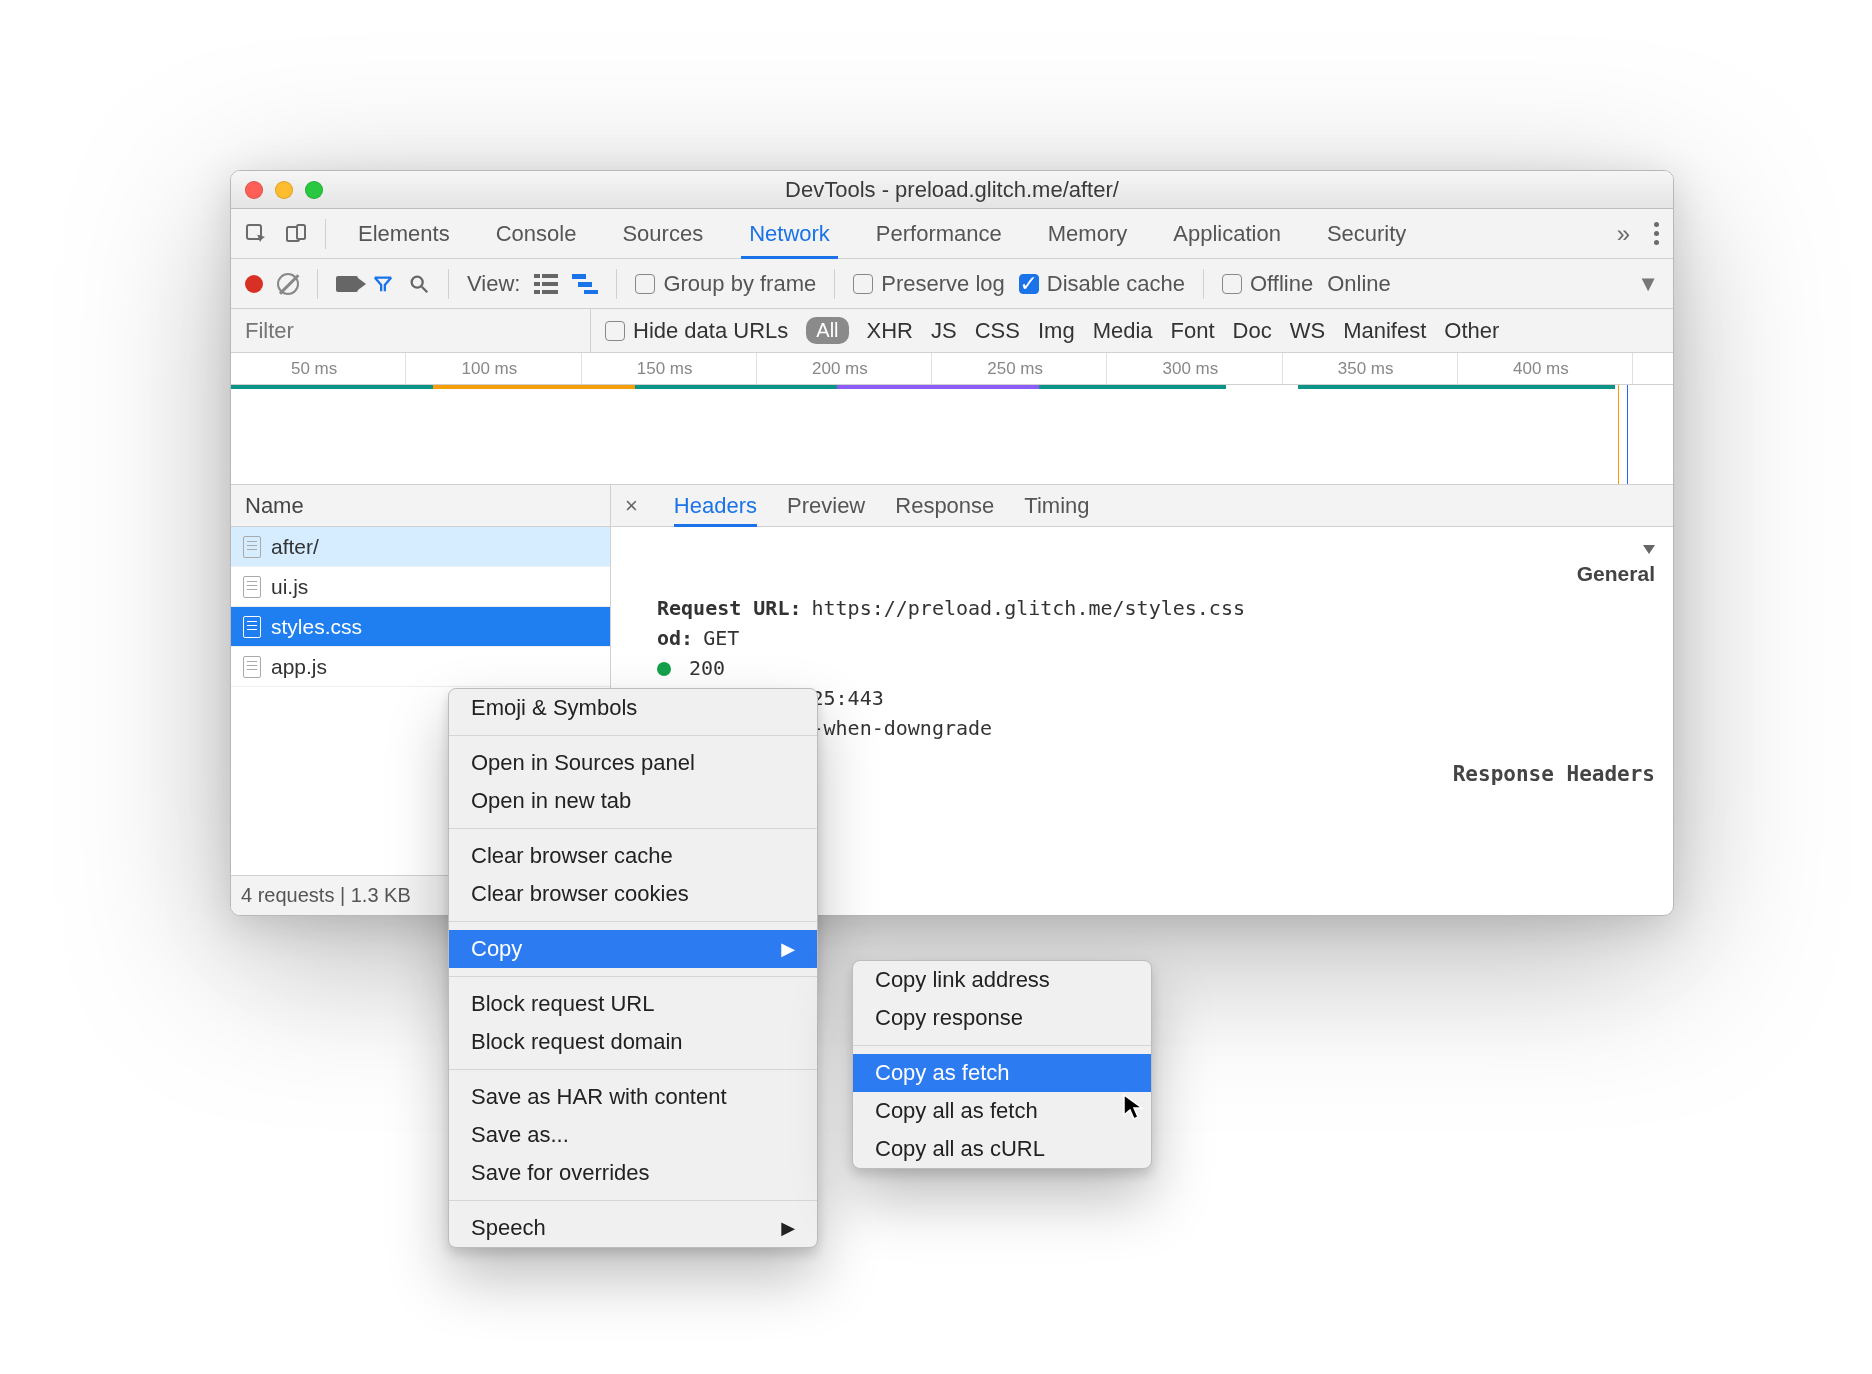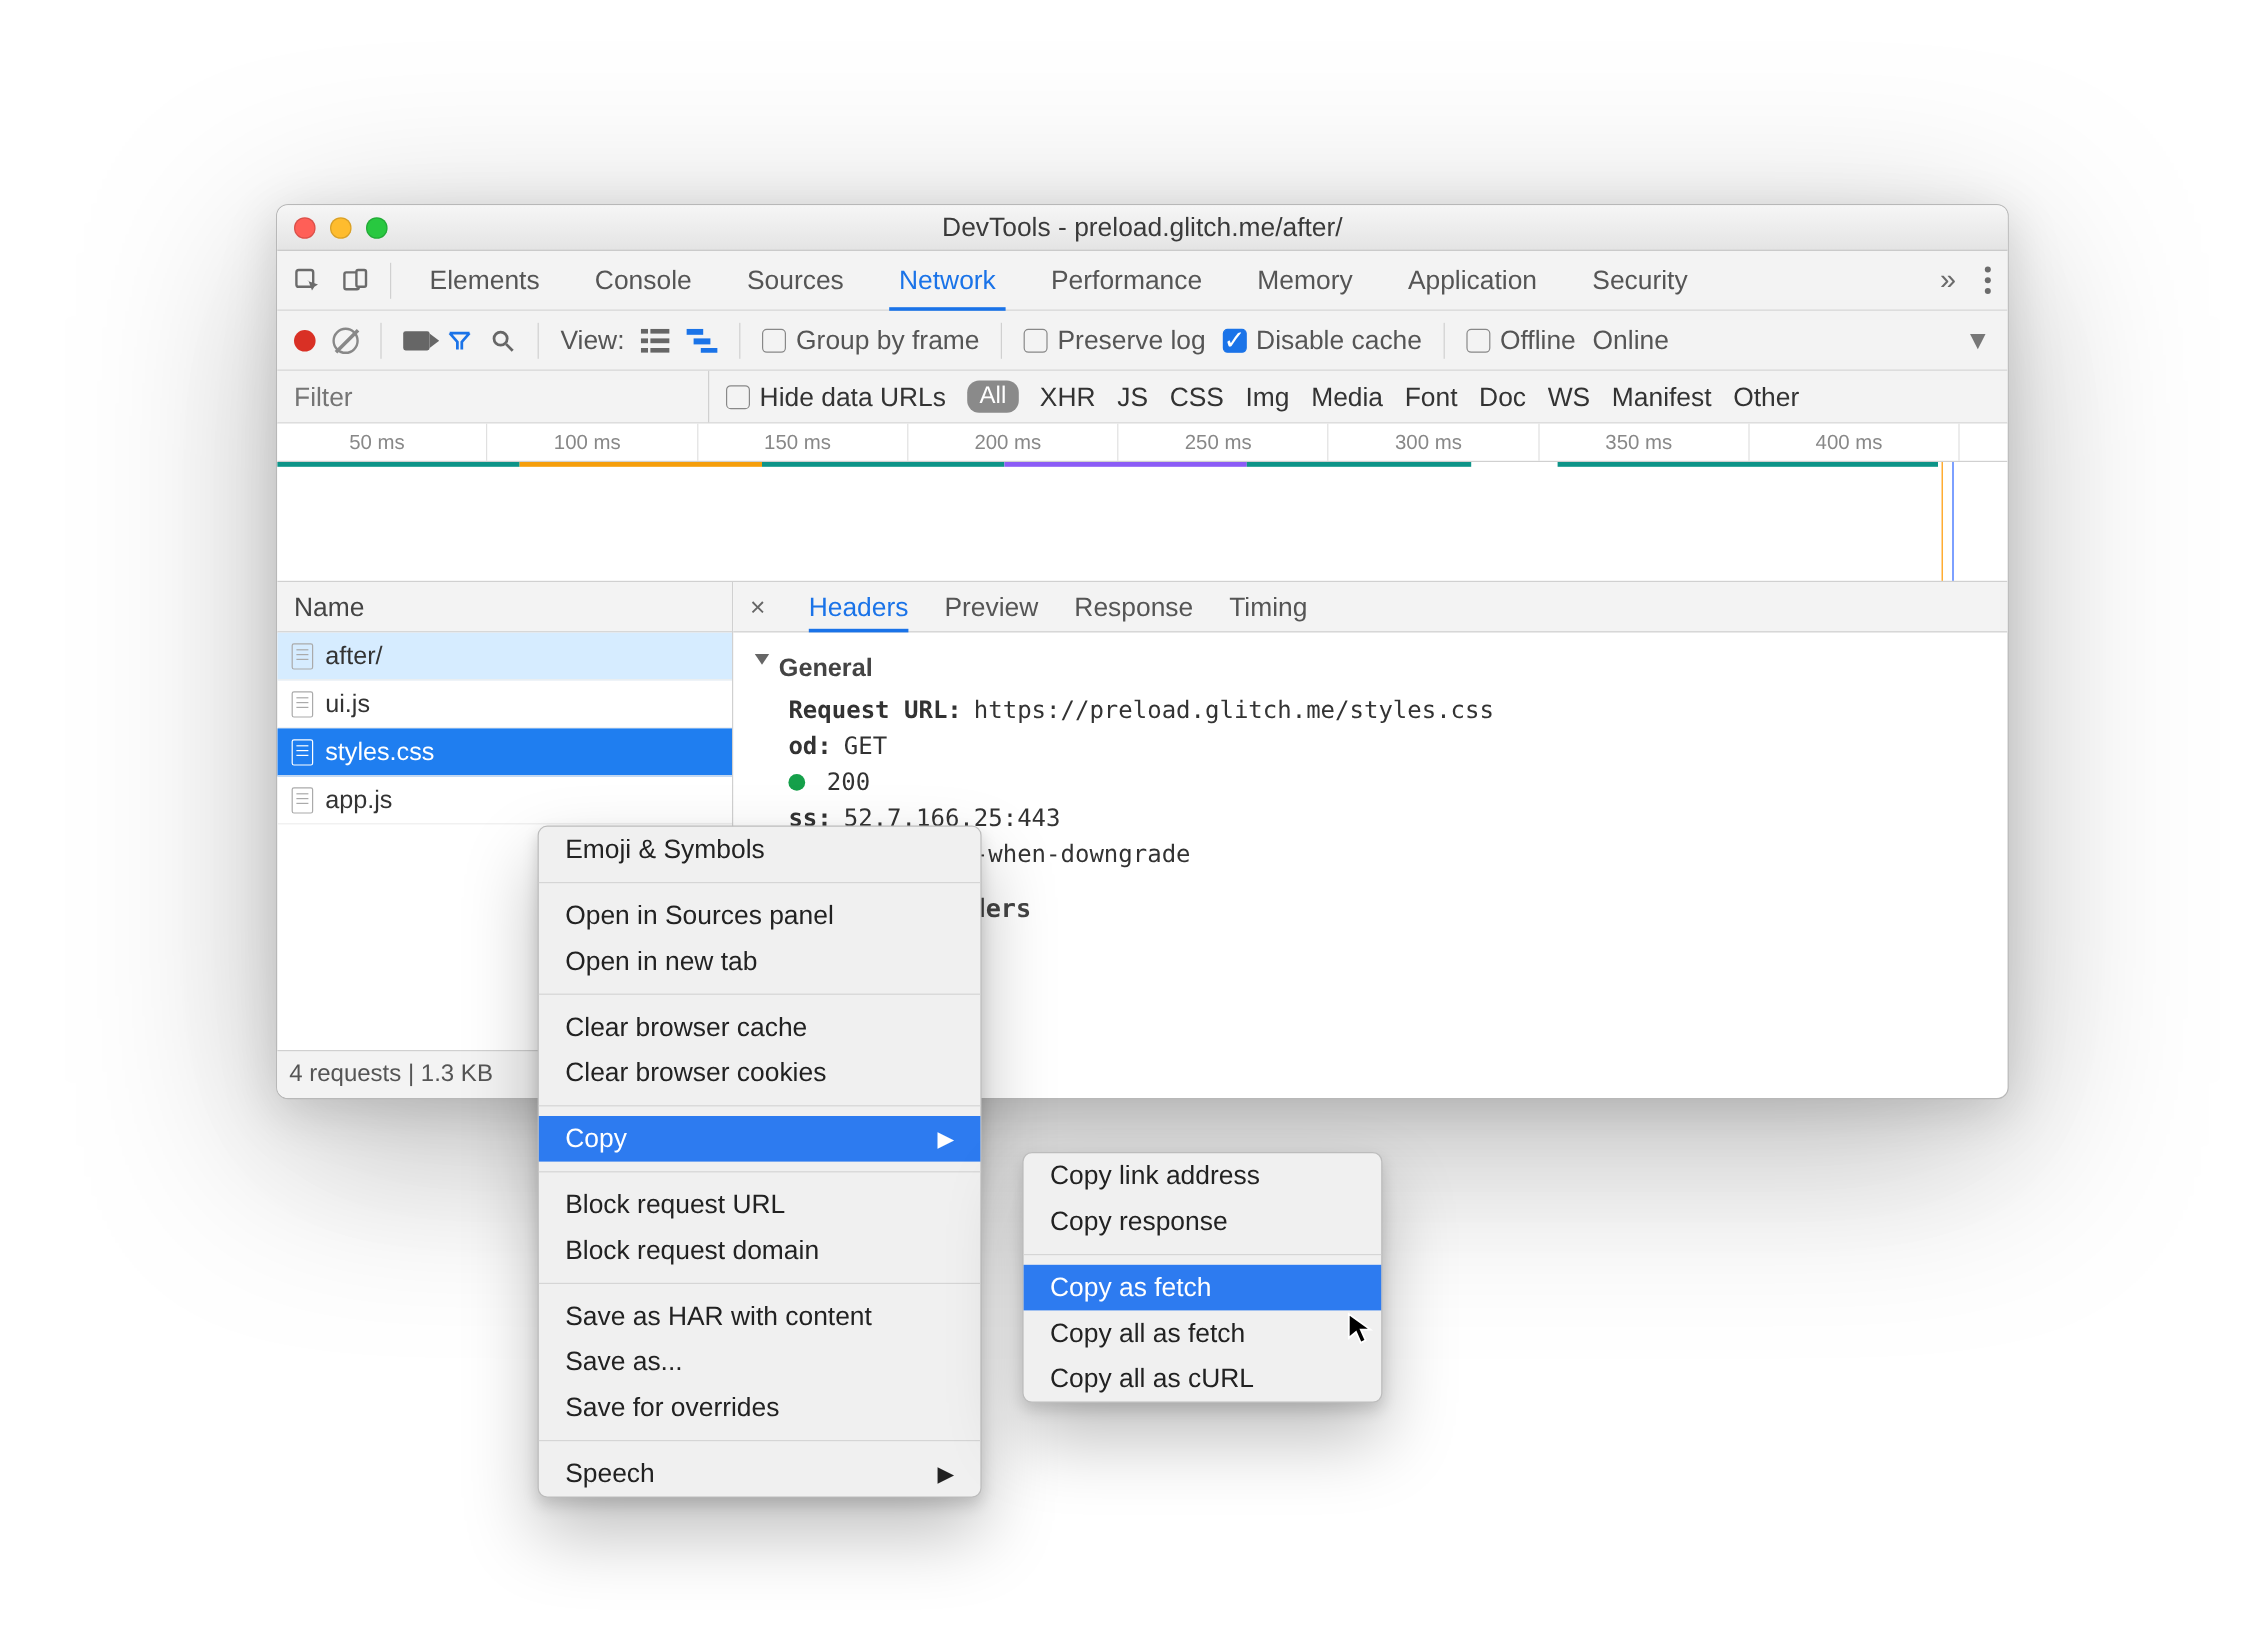--- a/index.html
+++ b/index.html
@@ -139,21 +139,21 @@
   .left-footer{height:40px;border-top:1px solid var(--border);background:var(--toolbar-bg);display:flex;align-items:center;padding:0 10px;font-size:20px;color:#555;}
 
   .right-col{flex:1;display:flex;flex-direction:column;}
   .detail-tabs{height:42px;background:var(--toolbar-bg);border-bottom:1px solid var(--border);display:flex;align-items:center;gap:30px;padding:0 14px;}
   .close-x{font-size:22px;color:#666;padding-right:6px;}
   .dtab{color:#555;position:relative;height:100%;display:flex;align-items:center;cursor:default;}
   .dtab.active{color:var(--tab-active);}
   .dtab.active::after{content:"";position:absolute;left:0;right:0;bottom:-1px;height:3px;background:var(--tab-active);}
 
   .detail-body{flex:1;padding:12px 18px;font-size:21px;overflow:hidden;}
-  .section-title{font-weight:700;color:#444;display:flex;align-items:flex-start;gap:8px;margin:6px 0 10px;}
+  .section-title{font-weight:700;color:#444;display:flex;align-items:flex-end;gap:8px;margin:6px 0 10px;flex-direction:column;}
   .tri{display:inline-block;width:0;height:0;border-left:6px solid transparent;border-right:6px solid transparent;border-top:9px solid #666;}
   .kv{display:flex;gap:10px;margin:6px 0 6px 28px;font-family:Menlo,Consolas,monospace;font-size:20px;}
   .kv .k{font-weight:700;color:#333;}
   .kv .v{color:#333;word-break:break-all;}
   .status-dot{width:14px;height:14px;border-radius:50%;background:#15a04a;display:inline-block;margin-right:8px;transform:translateY(1px);}
 
   
   .ctx {
     position:absolute;
     background:var(--menu-bg);

